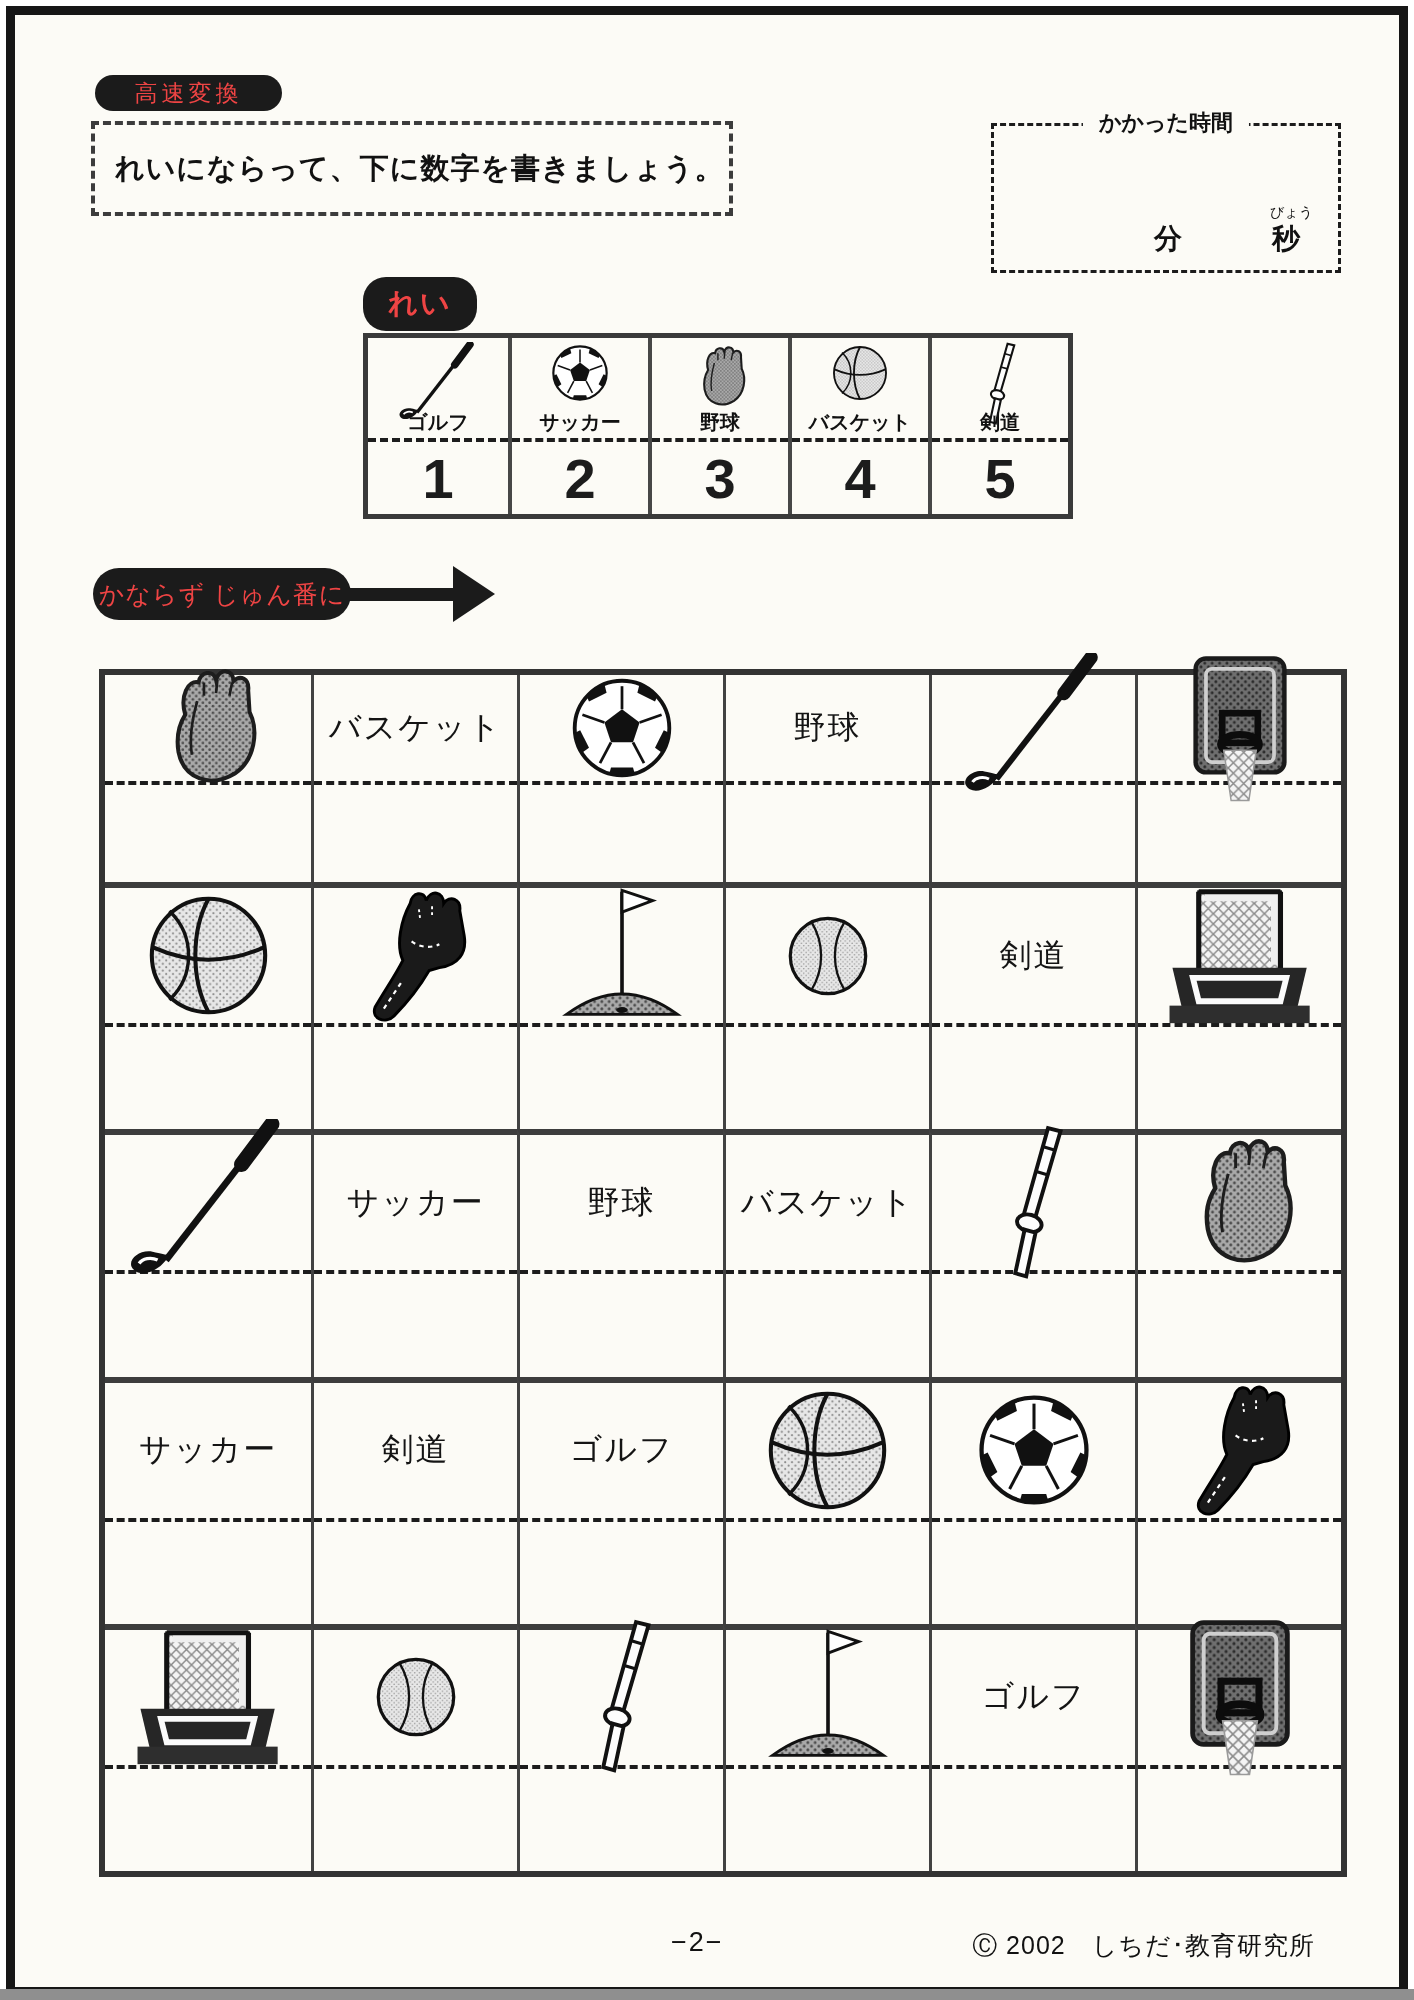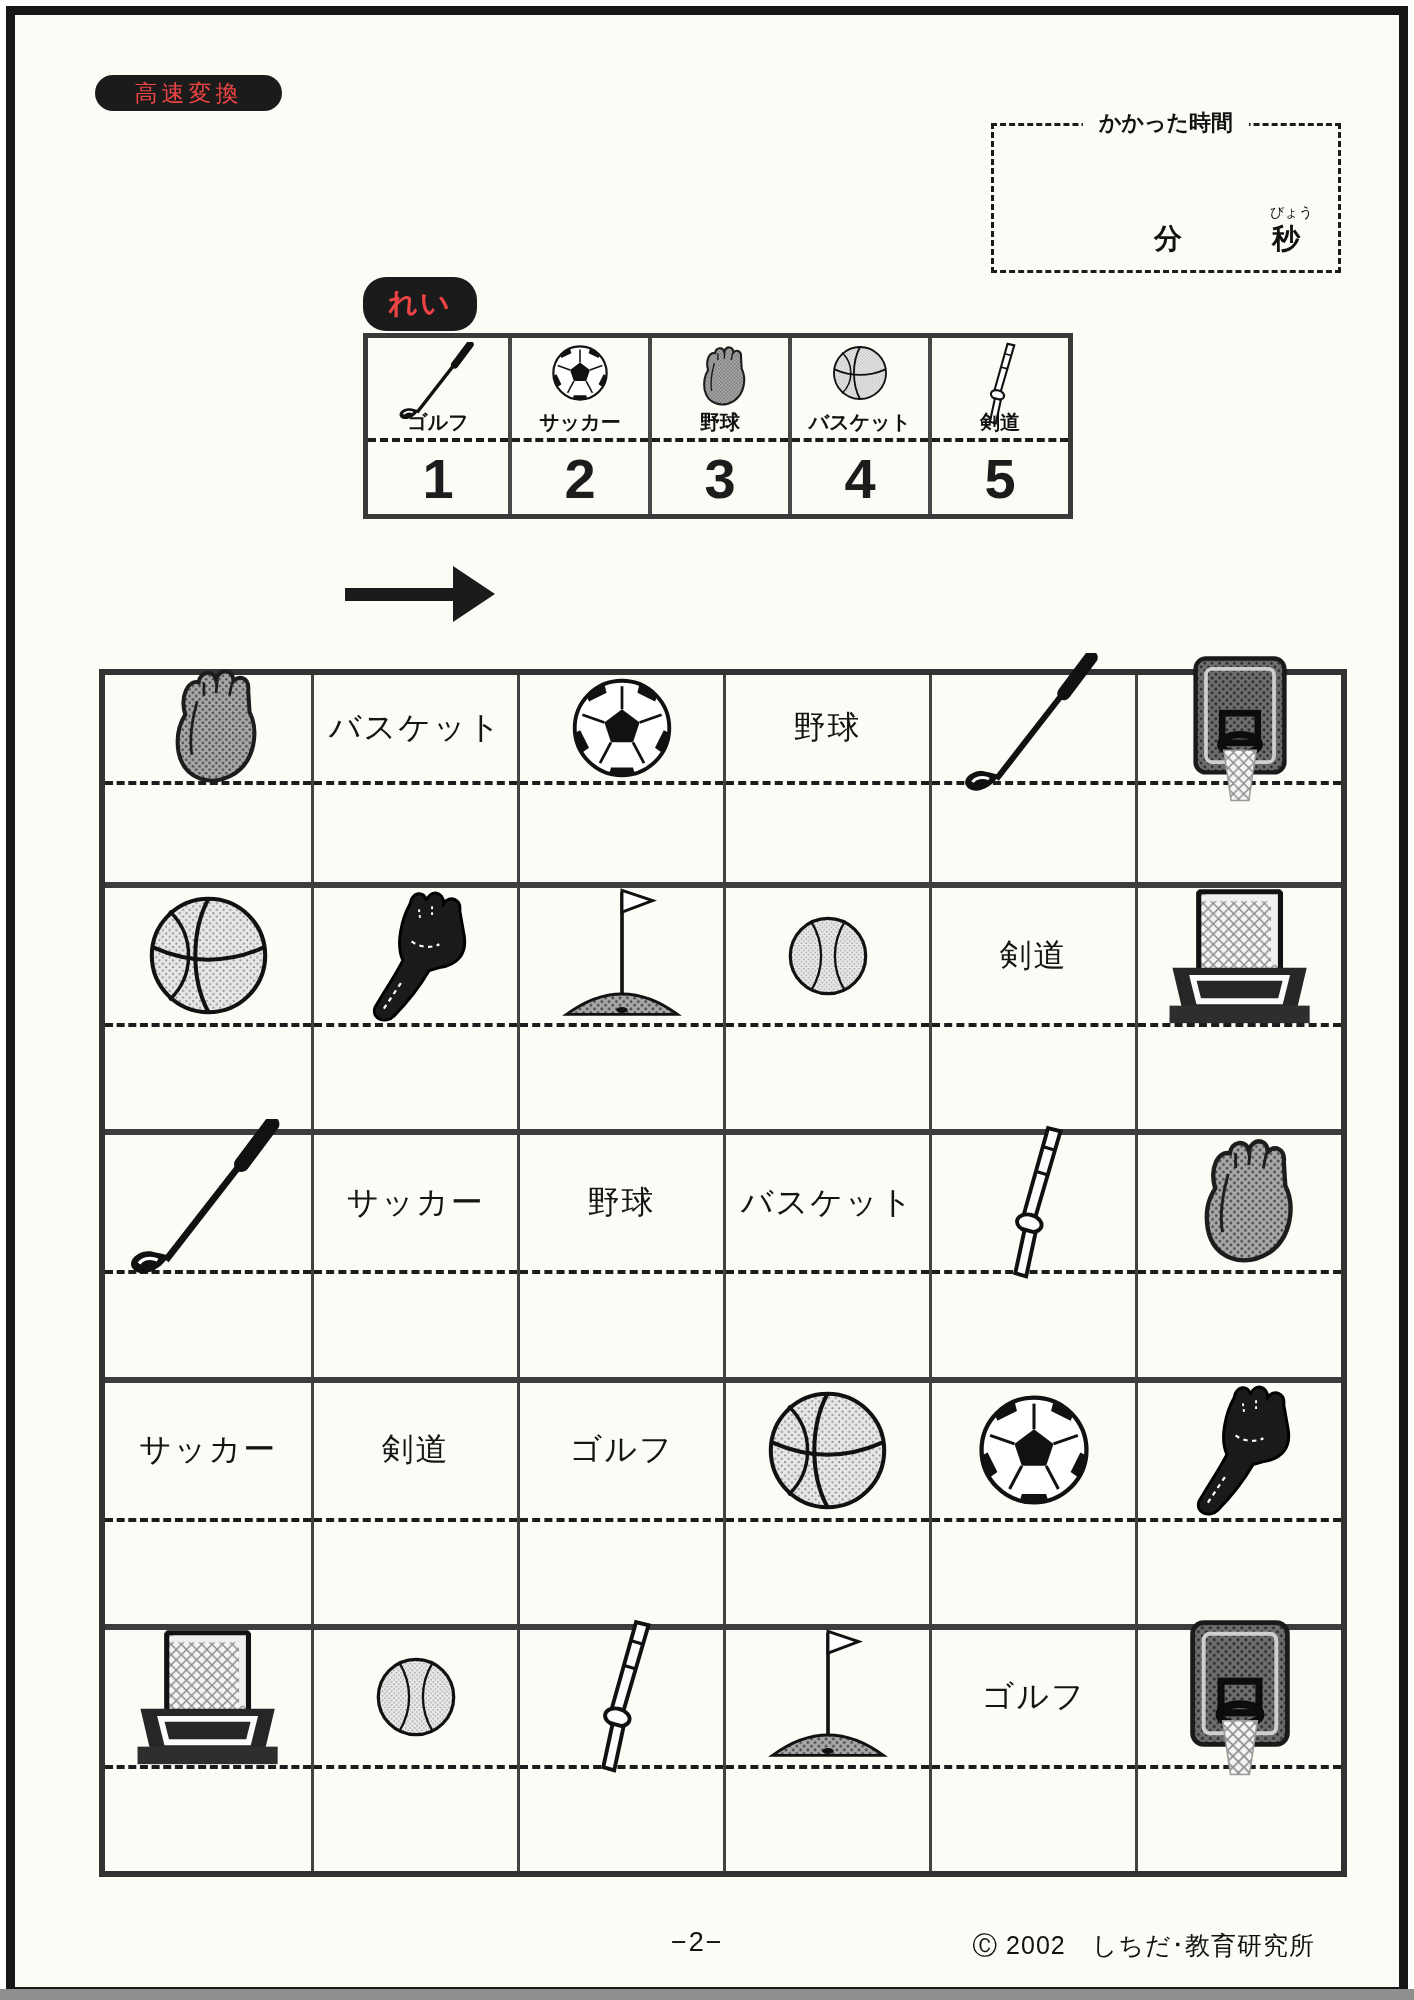--- a/index.html
+++ b/index.html
@@ -119,20 +119,23 @@
         <clipPath id="ballClip">
             <circle cx="50" cy="50" r="43"></circle>
           </clipPath>
       </defs>
     </svg>
 
     <div id="tag-pill" class="abs pill">
       <span>高速変換</span>
     </div>
 
+    <div id="instruction-box" class="abs">
+      <span>れいにならって、下に数字を書きましょう。</span>
+    </div>
 
     <div id="time-box" class="abs">
       <span class="title">かかった時間</span>
       <span class="furi">びょう</span>
       <span class="min">分</span>
       <span class="sec">秒</span>
     </div>
 
     <div id="rei-pill" class="abs pill">
       <span>れい</span>
@@ -216,20 +219,23 @@
                 <ellipse cx="47" cy="63" rx="8" ry="5.5" fill="#fdfdfd" stroke="#111" stroke-width="2.5" transform="rotate(15 47 63)"></ellipse>
                 <polygon points="44,67 51,69 45,97 38,95" fill="#fdfdfd" stroke="#111" stroke-width="2.5"></polygon>
               </svg>
             </span>
             <span class="ex-label">剣道</span>
           </div>
           <div class="ex-num">5</div>
         </div>
       </div>
 
+    <div id="order-pill" class="abs pill">
+      <span>かならず じゅん番に</span>
+    </div>
     <div id="order-arrow-shaft" class="abs"></div>
     <div id="order-arrow-head" class="abs"></div>
 
     <div id="conversion-grid" class="abs">
         <div class="g-cell r0">
           <div class="cell-top">
             <span class="g-icon i-baseball-glove">
               <svg viewBox="0 0 100 100">
                 <path d="M33 40 C29 26 35 14 43 16 C44 8 54 6 56 14 C59 5 69 6 69 15 C74 10 81 13 80 22 L81 38 C88 52 85 74 70 84 C52 95 32 88 28 68 C26 56 28 48 33 40 Z" fill="url(#htA)" stroke="#1d1d1d" stroke-width="3"></path>
                 <path d="M42 30 C38 44 36 58 38 70" stroke="#1d1d1d" stroke-width="2" fill="none"></path>

